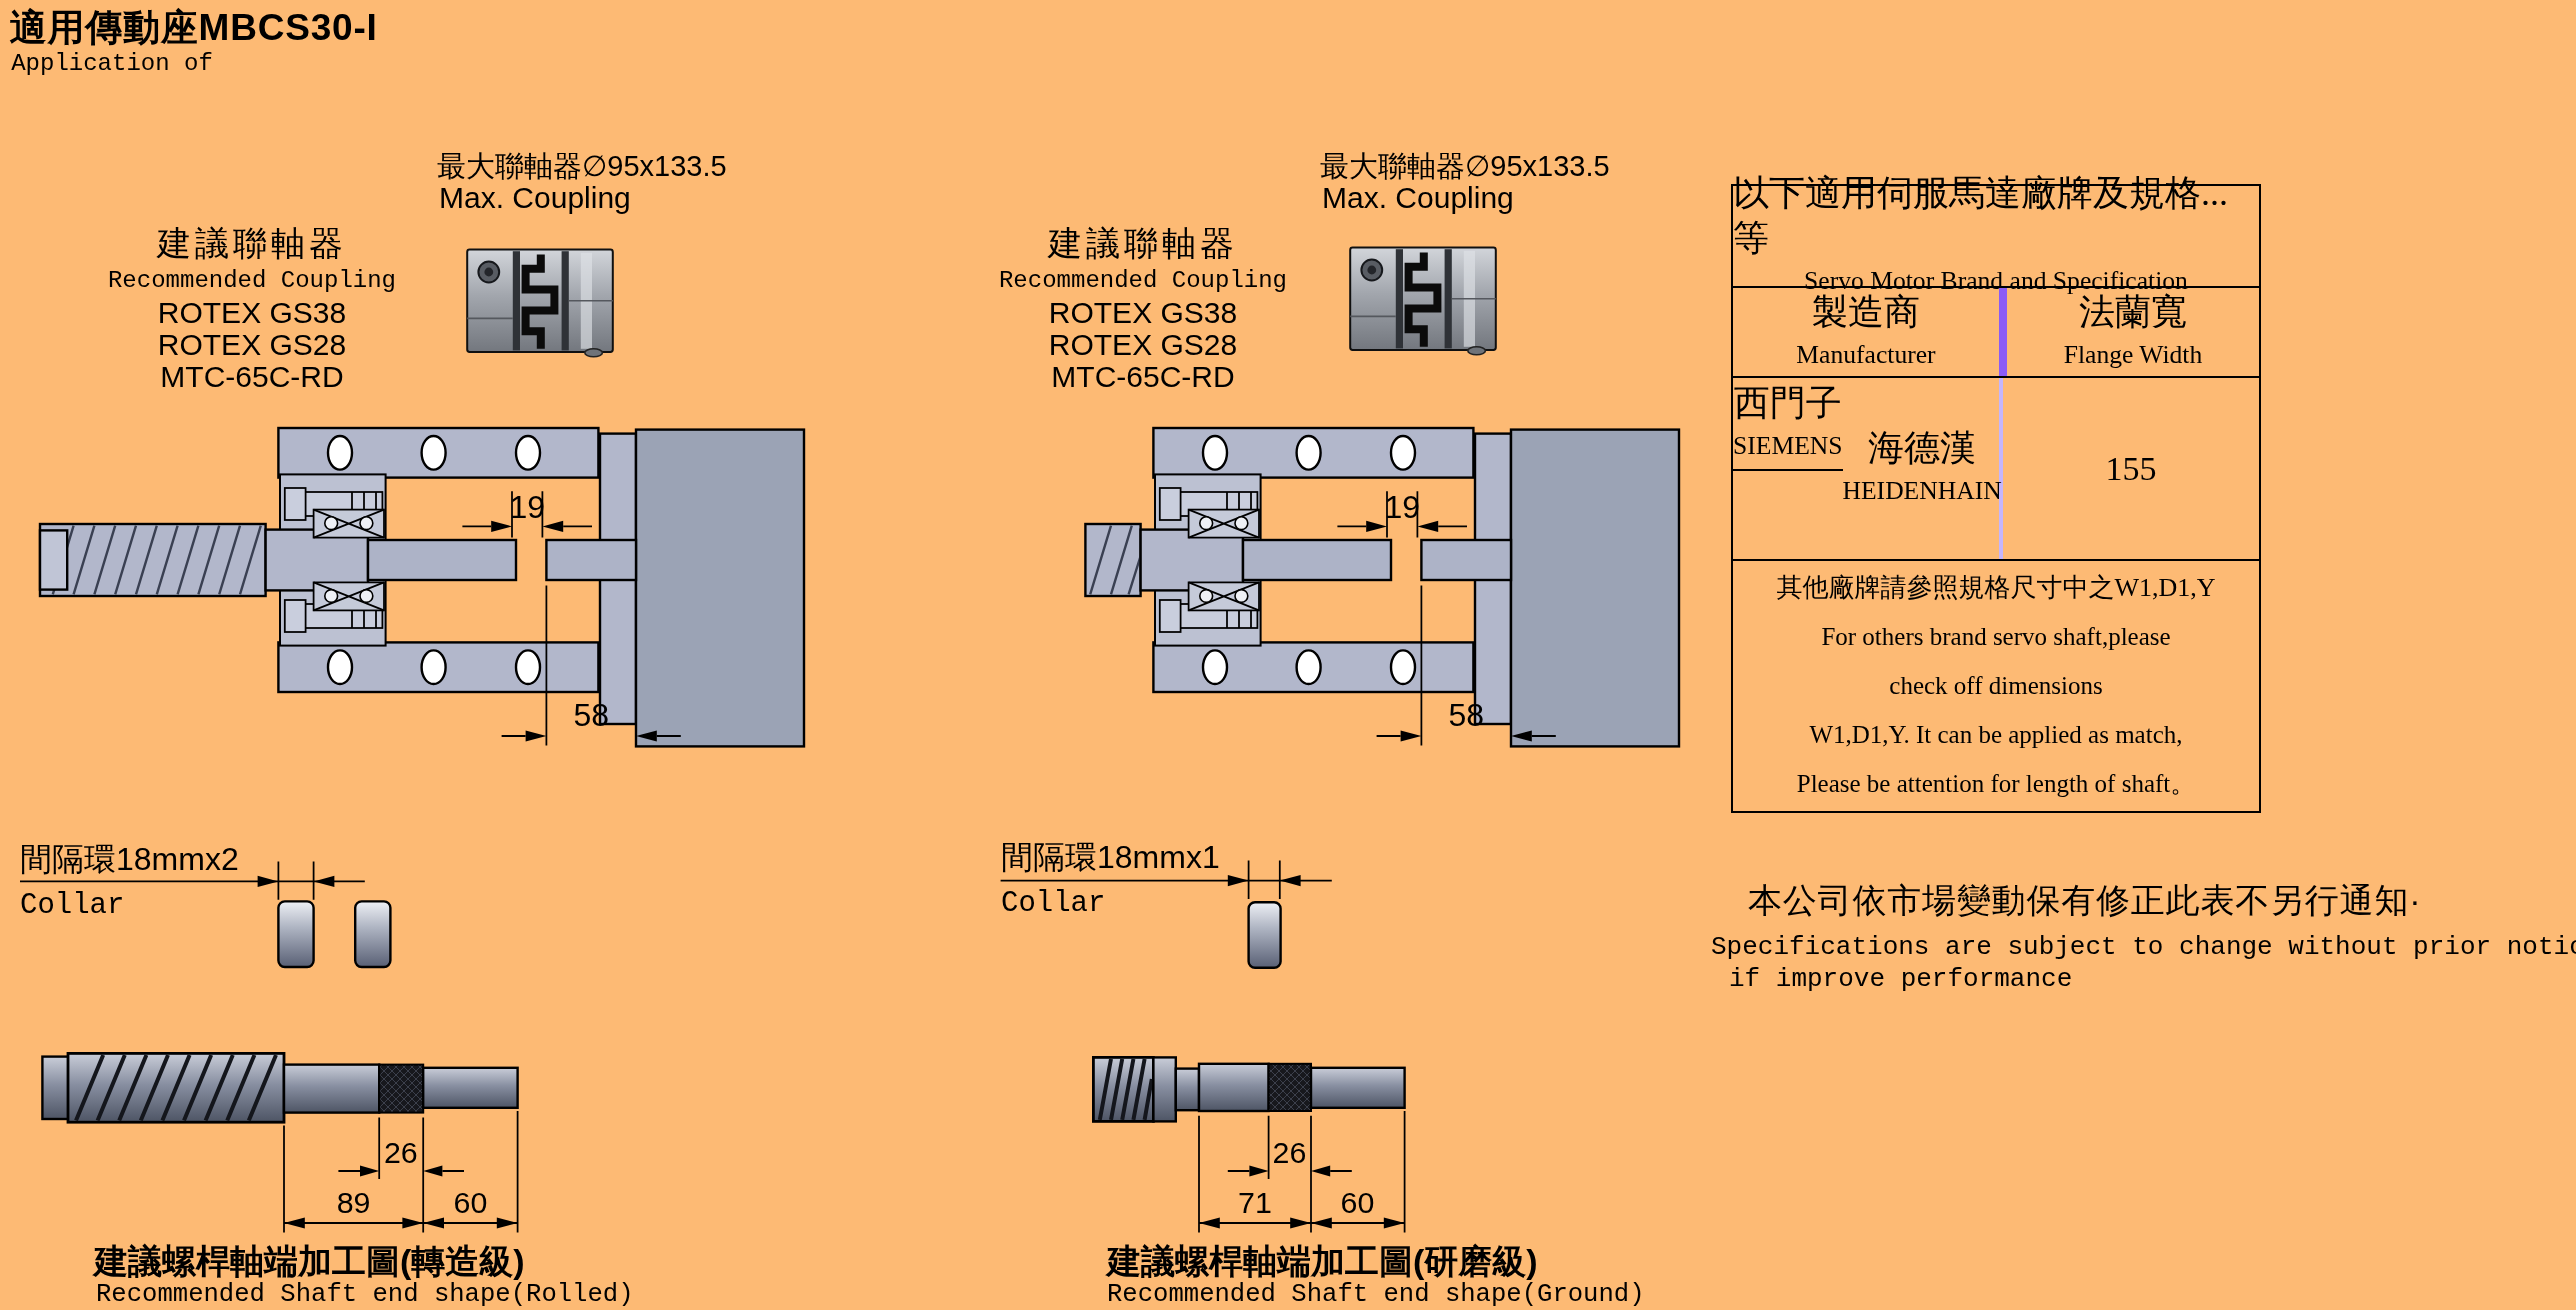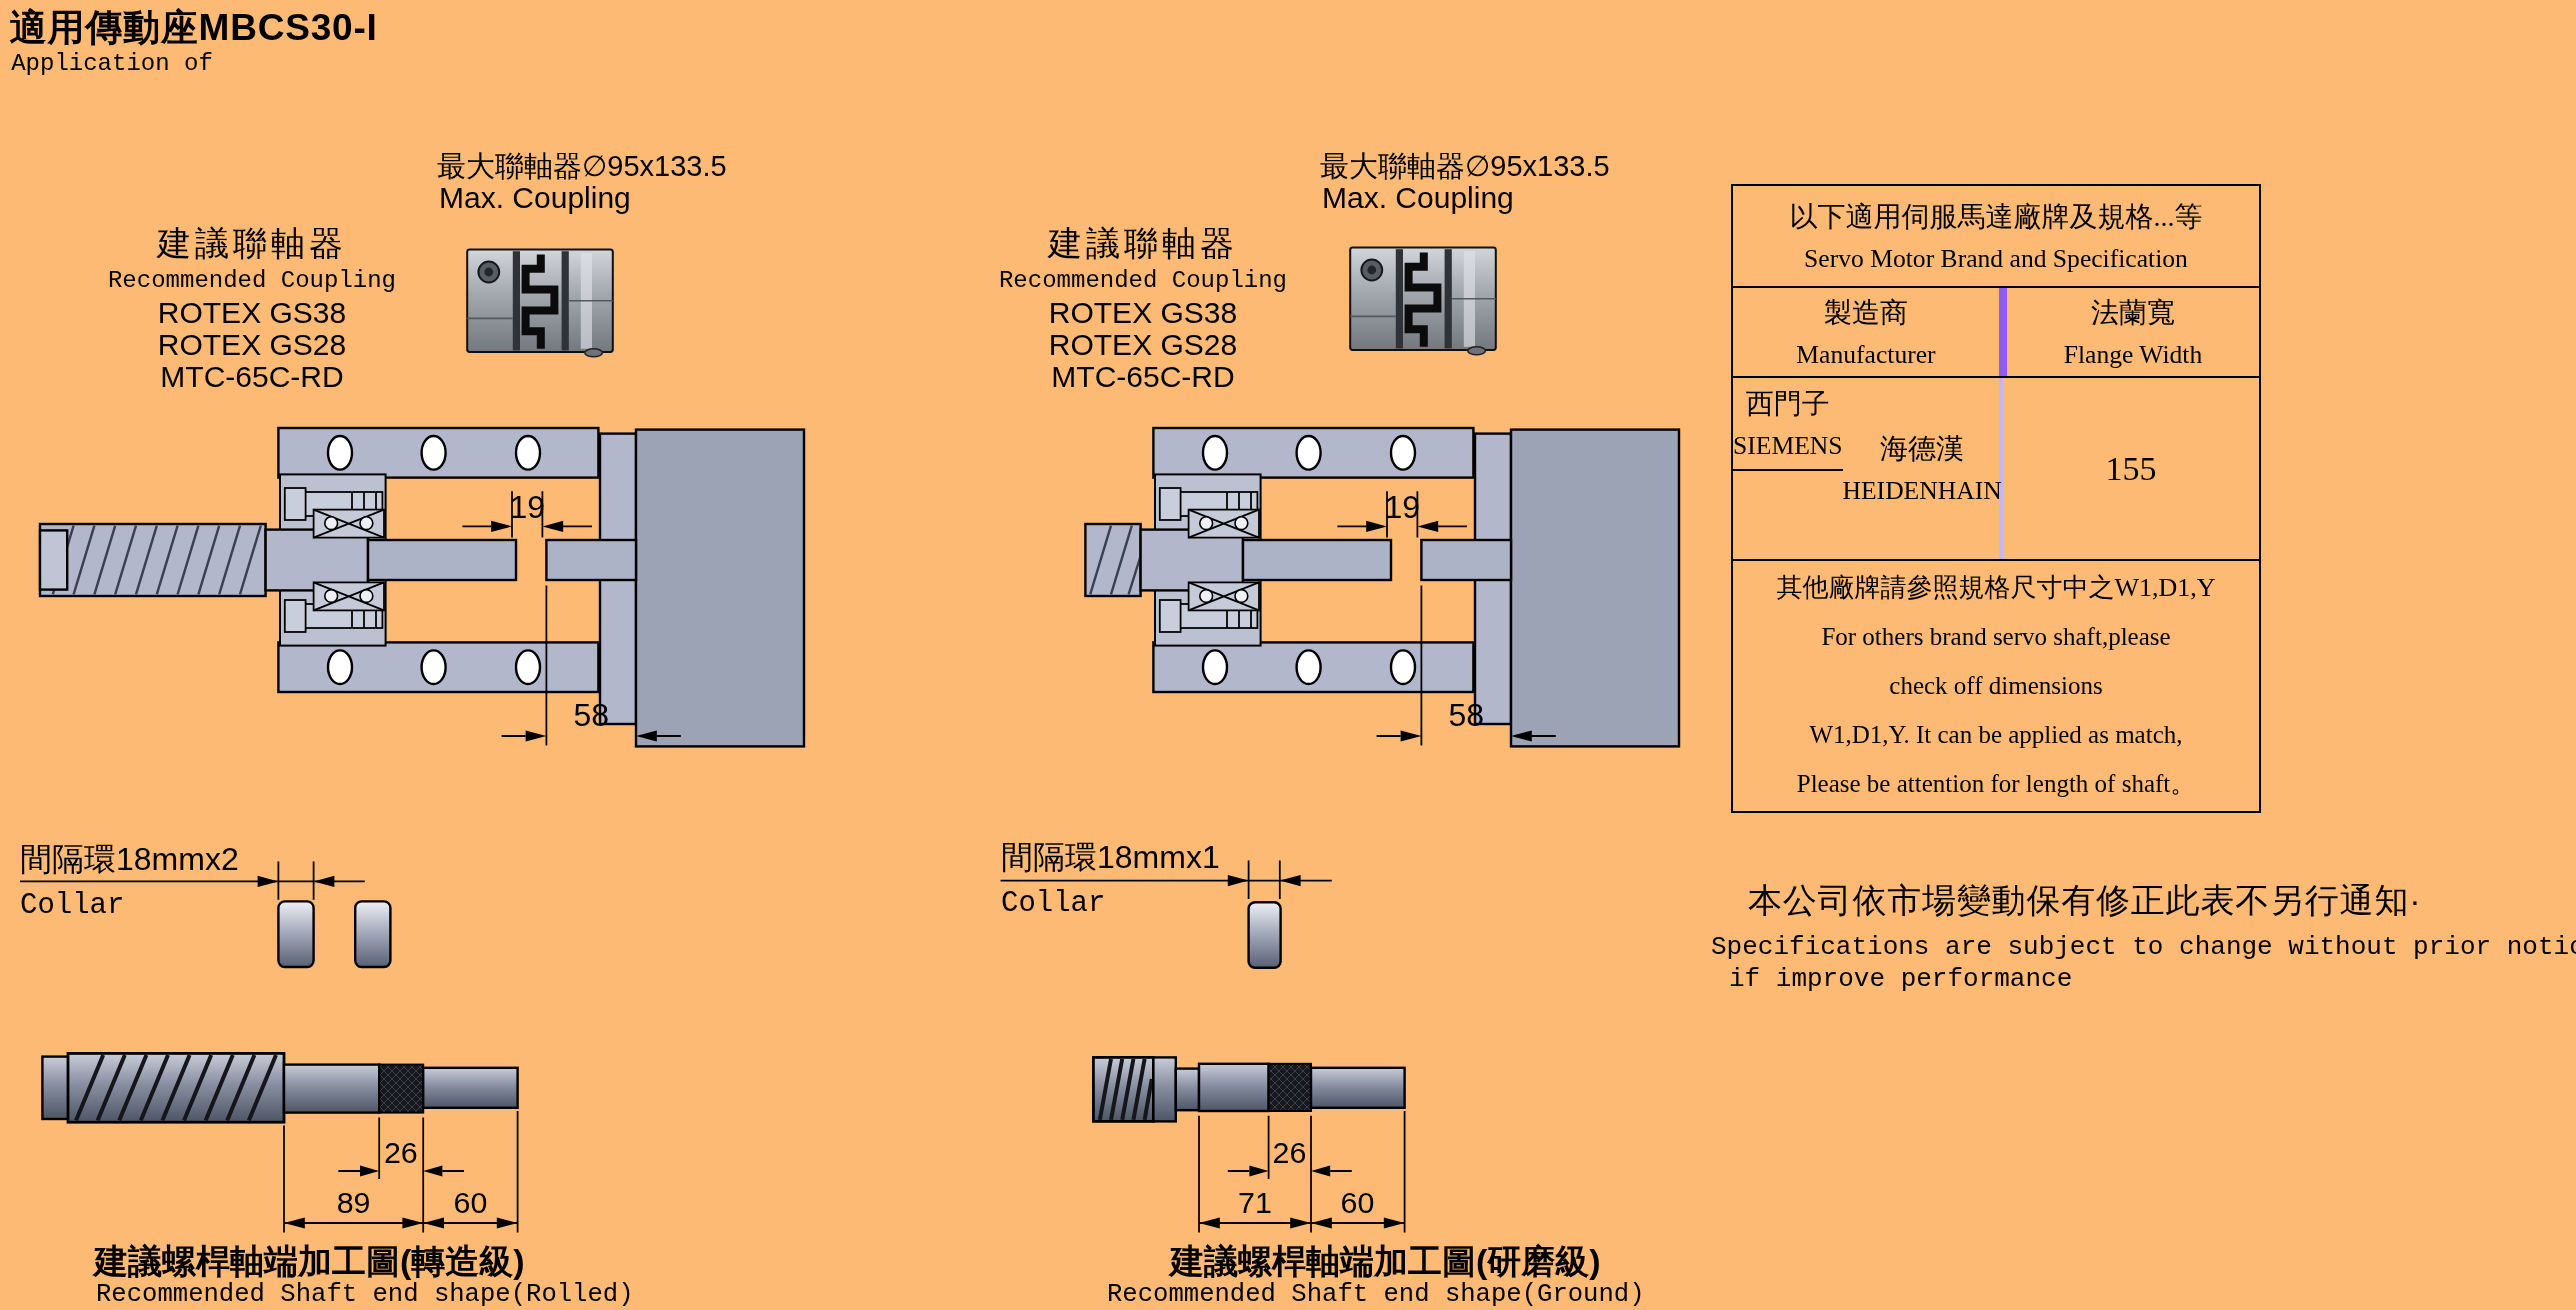--- a/index.html
+++ b/index.html
@@ -25,21 +25,21 @@
   .dimtxt{font-family:"Liberation Sans",sans-serif;font-size:40px;fill:#000;text-anchor:middle;}
   .dimtxt-sm{font-family:"Liberation Sans",sans-serif;font-size:38px;fill:#000;text-anchor:middle;}
   .thrline{stroke:#3a4052;stroke-width:3;fill:none;}
   .thrdark{stroke:#14161c;stroke-width:5;fill:none;}
   
   #servo-table{position:absolute;left:1731px;top:184px;width:526px;border:2.4px solid #000;
                font-family:"Liberation Serif","DejaVu Serif",serif;}
   .tr{display:flex;border-bottom:2px solid #000;}
   .tr:last-child{border-bottom:none;}
   .cell{display:flex;flex-direction:column;justify-content:center;align-items:center;}
-  .tb-cjk{font-size:28px;line-height:45px;}
+  .tb-cjk{font-size:36px;line-height:45px;}
   .tb-en{font-size:25.6px;line-height:40px;}
   .note-cjk{font-size:26px;line-height:42px;}
   .note-en{font-size:25px;line-height:42px;}
 </style>
 </head>
 <body>
 
 <div id="stage">
 
   <div class="abs title-cjk" style="left:9.6px;top:3.2px;">適用傳動座MBCS30-I</div>
@@ -316,21 +316,21 @@
       <path class="dimline" d="M1500 1396 V1542 M1757 1390 V1542"></path>
       <path class="dimline" d="M1500 1530 H1757"></path>
       <polygon class="ah" points="1500,1530 1526,1523 1526,1537"></polygon>
       <polygon class="ah" points="1640,1530 1614,1523 1614,1537"></polygon>
       <polygon class="ah" points="1640,1530 1666,1523 1666,1537"></polygon>
       <polygon class="ah" points="1757,1530 1731,1523 1731,1537"></polygon>
       <text class="dimtxt-sm" x="1570" y="1518">71</text>
       <text class="dimtxt-sm" x="1698" y="1518">60</text>
     </g>
   </svg>
-  <div class="abs" style="left:1170px;top:1239px;font-size:34px;font-weight:bold;">建議螺桿軸端加工圖(研磨級)</div>
+  <div class="abs" style="left:1107px;top:1239px;font-size:34px;font-weight:bold;">建議螺桿軸端加工圖(研磨級)</div>
   <div class="abs mono" style="left:1107px;top:1280px;font-size:25.6px;">Recommended Shaft end shape(Ground)</div>
 
   <div id="servo-table">
     <div class="tr" style="height:100px;">
       <div class="cell" style="width:100%;">
         <div class="tb-cjk">以下適用伺服馬達廠牌及規格...等</div>
         <div class="tb-en">Servo Motor Brand and Specification</div>
       </div>
     </div>
     <div class="tr" style="height:88px;">

